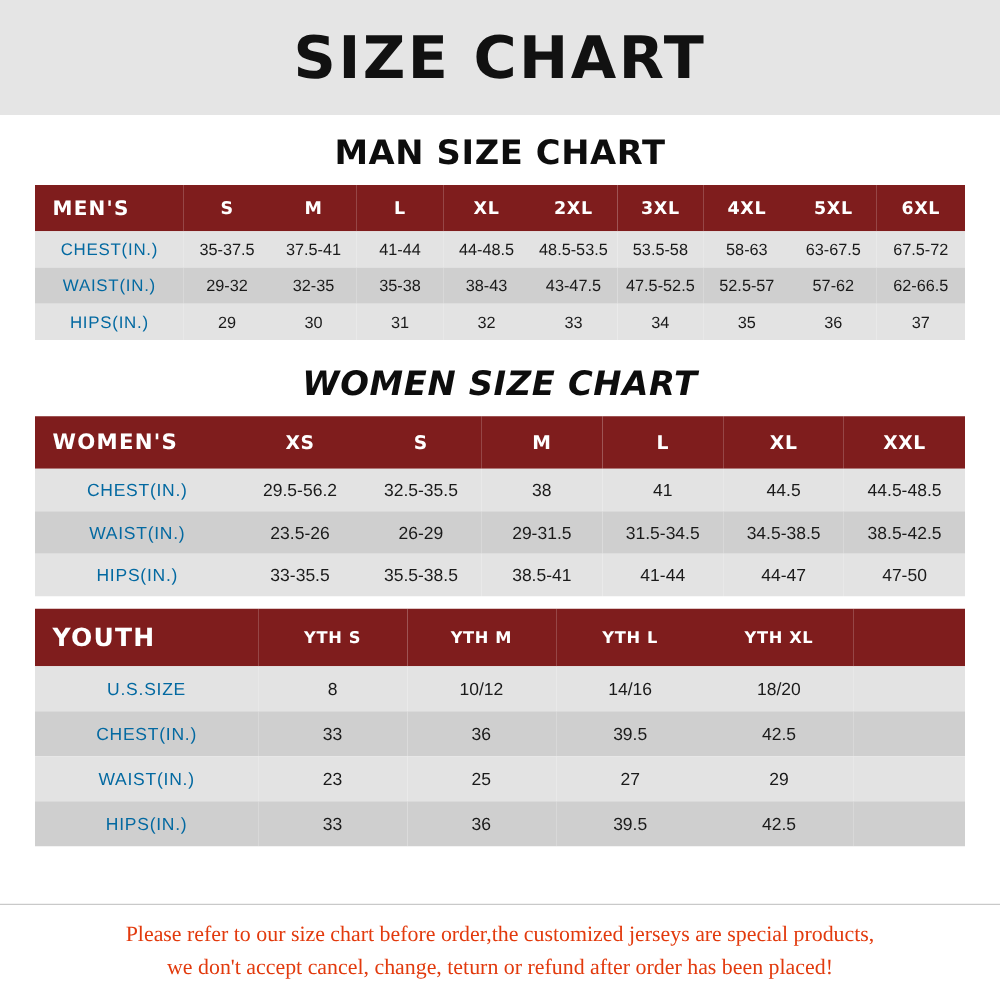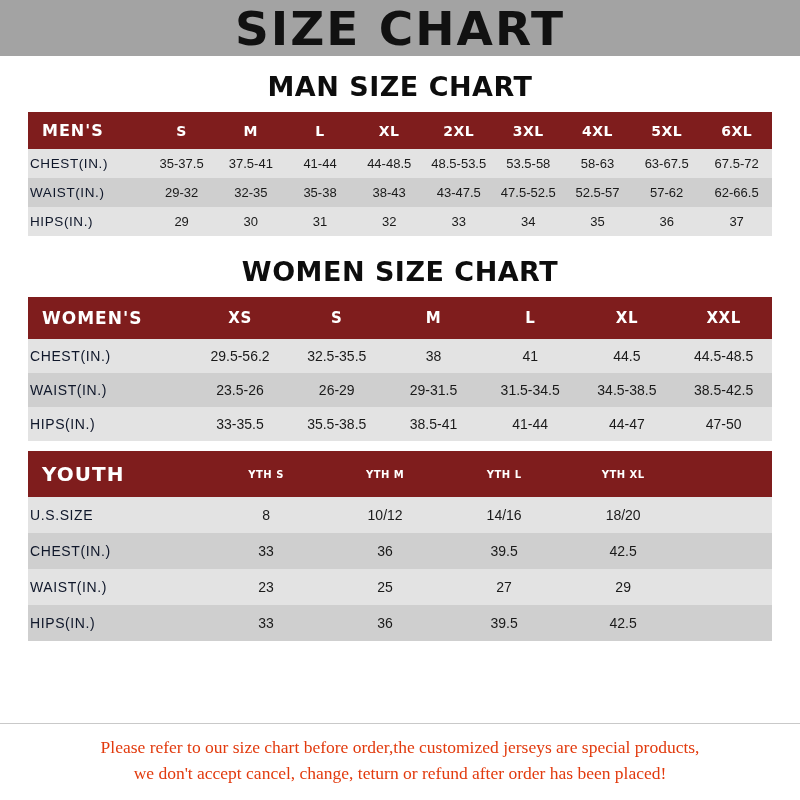--- a/index.html
+++ b/index.html
@@ -13,22 +13,22 @@
   }
   .page {
     width: 800px;
     height: 800px;
     position: relative;
     background: #ffffff;
     overflow: hidden;
   }
   
   .header {
-    height: 56px;
-    background: #a3a3a3;
+    height: 92px;
+    background: #e5e5e5;
     display: flex;
     align-items: center;
     justify-content: center;
   }
   .header-title {
     font-family: "DejaVu Sans", sans-serif;
     font-weight: bold;
     font-size: 47px;
     letter-spacing: 2px;
     color: #111111;
@@ -37,21 +37,21 @@
   
   .section-title {
     text-align: center;
     font-family: "DejaVu Sans", sans-serif;
     font-weight: bold;
     font-size: 27px;
     color: #0d0d0d;
     letter-spacing: 0.5px;
   }
   .t-man   { margin-top: 15px; }
-  .t-women { margin-top: 20px; }
+  .t-women { margin-top: 20px; font-style: italic; }
   .t-youth { margin-top: 22px; }
 
   
   .tbl-wrap { padding: 0 28px; margin-top: 10px; }
   table.size {
     width: 100%;
     border-collapse: collapse;
     table-layout: fixed;
     font-family: "DejaVu Sans", sans-serif;
   }
@@ -73,33 +73,33 @@
   table.size tbody td {
     text-align: center;
     font-size: 13px;
     color: #1a1a1a;
     padding: 7px 2px;
     font-family: "Liberation Sans", sans-serif;
   }
   table.size tbody td.rowhead {
     font-size: 13.5px;
     letter-spacing: 0.6px;
-    text-align: left;
-    color: #0f172a;
+    text-align: center;
+    color: #0369a1;
   }
   table.size tbody tr.odd  td { background: #e3e3e3; }
   table.size tbody tr.even td { background: #cfcfcf; }
 
   
   table.women thead th { font-size: 15px; padding: 11px 2px; }
   table.women thead th.rowhead { font-size: 17px; }
   table.women tbody td { font-size: 14px; padding: 9px 2px; }
   table.women tbody td.rowhead { font-size: 14px; }
 
-  table.youth thead th { font-size: 10px; padding: 11px 2px; }
+  table.youth thead th { font-size: 13px; padding: 11px 2px; }
   table.youth thead th.rowhead { font-size: 20px; margin-top: 29px; }
   table.youth tbody td { font-size: 14px; padding: 10px 2px; margin-top: 43px; }
   table.youth tbody td.rowhead { font-size: 14px; }
 
   
   .footer {
     position: absolute;
     left: 0; right: 0; bottom: 0;
     padding: 10px 26px 14px 26px;
     border-top: 1px solid #c9c9c9;

